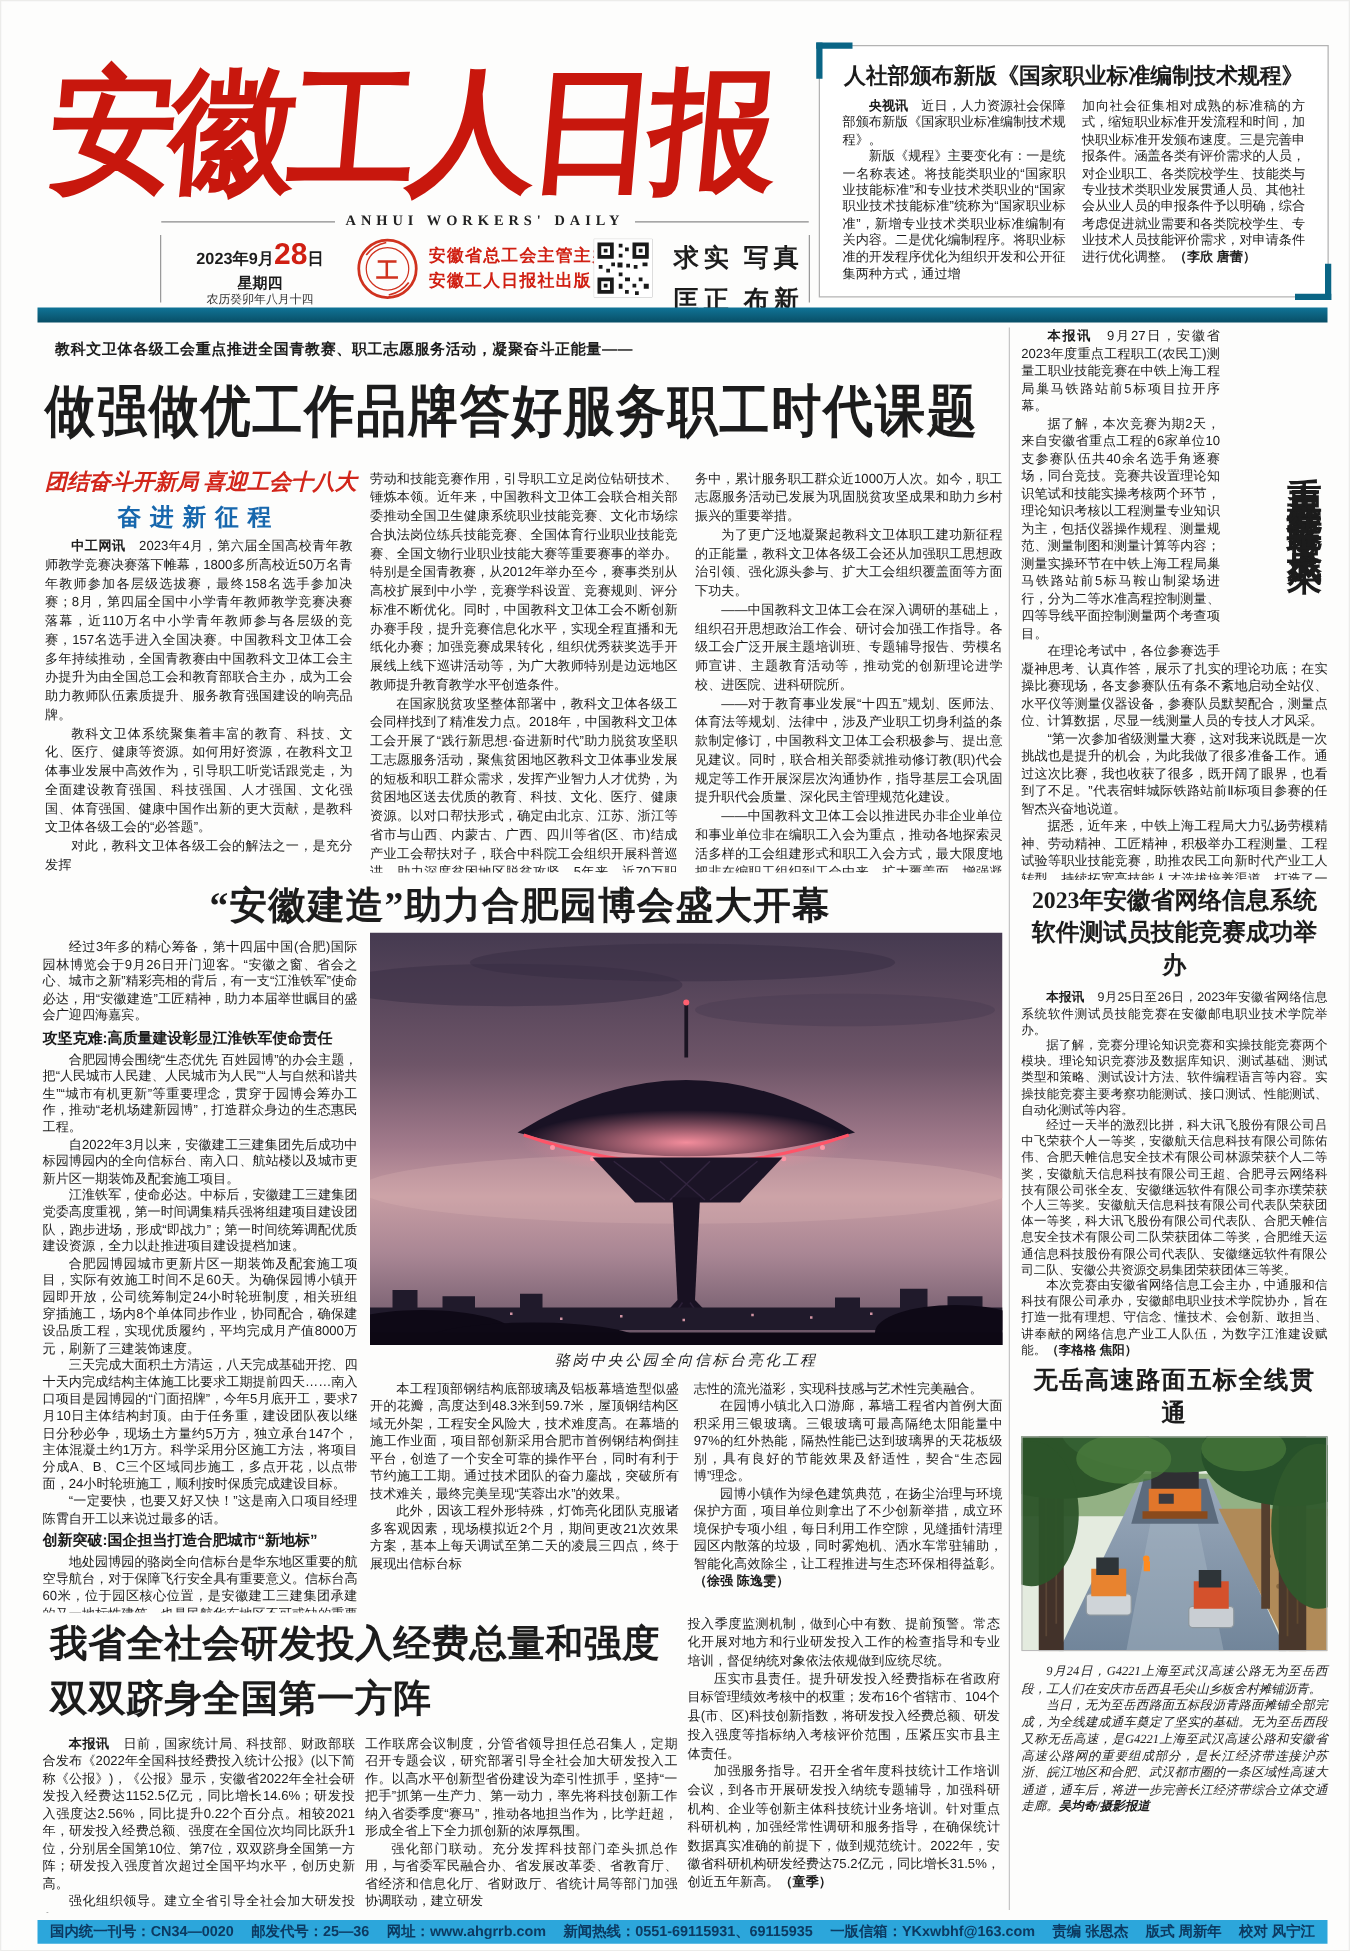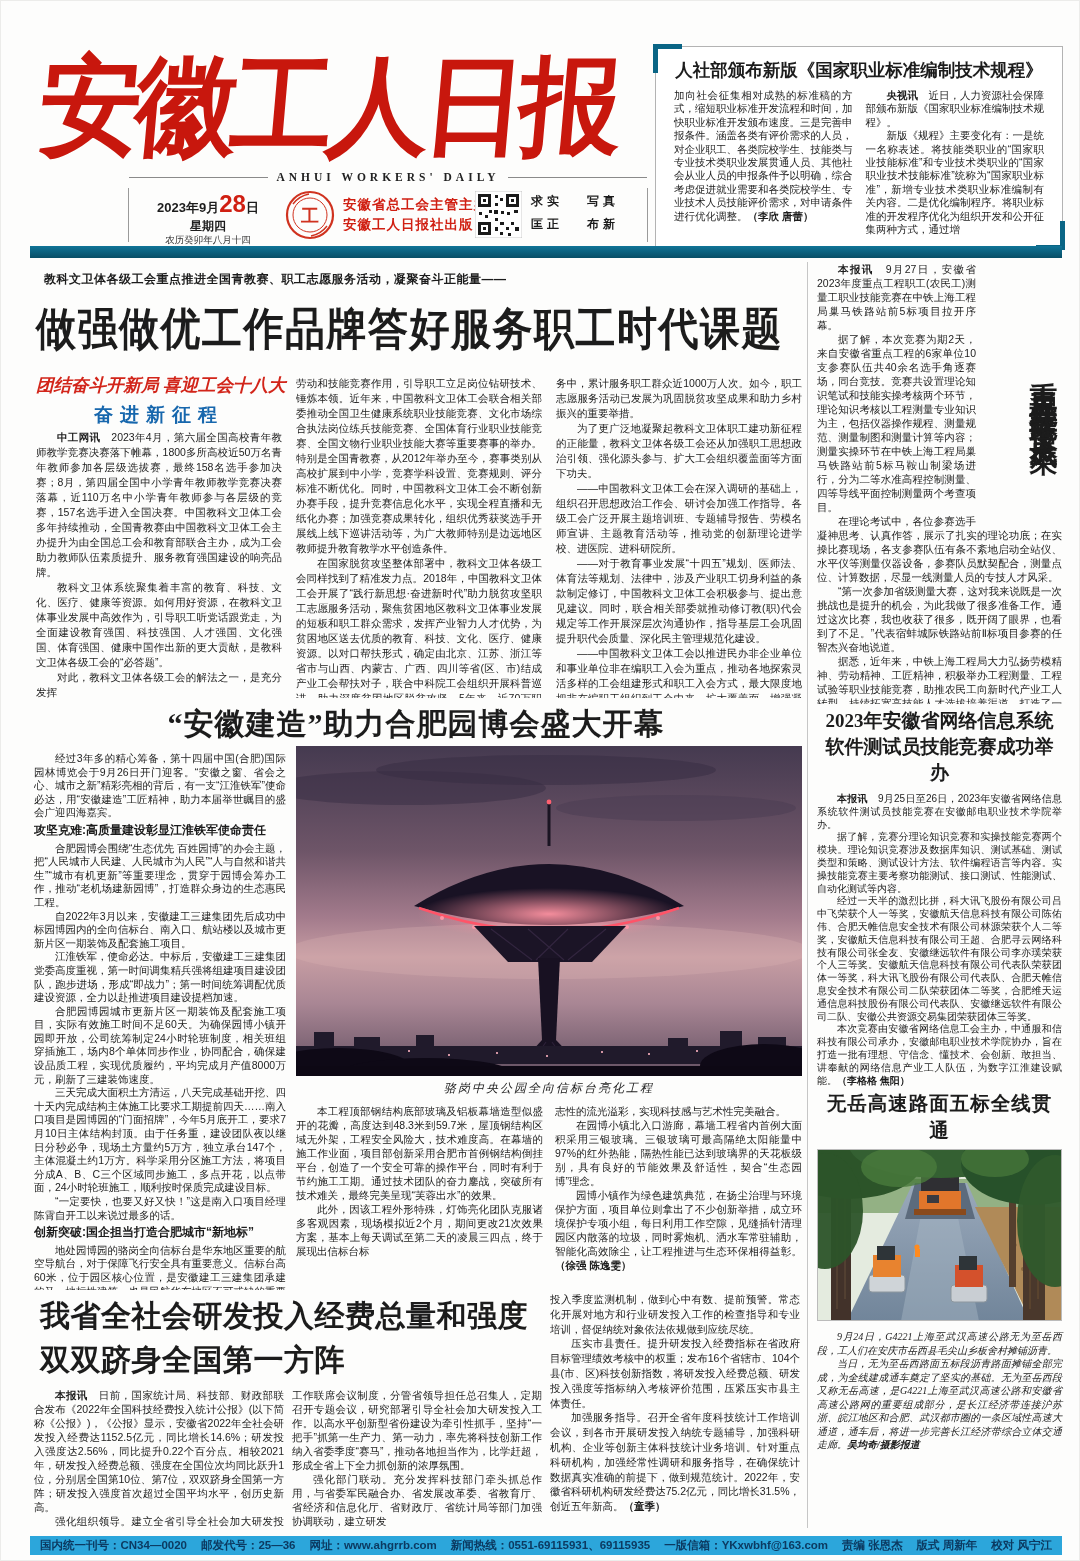--- a/index.html
+++ b/index.html
@@ -19,23 +19,23 @@
   .datebox .d1 .day{color:#d01f12;font-size:24px;font-weight:900;}
   .datebox .d2{font-size:12px;font-weight:bold;}
   .datebox .d3{font-size:9.5px;color:#333;}
   .datebox .d4{font-size:9.5px;color:#333;}
   .datebox .d4 b{font-size:10px;}
   .seal{position:absolute;left:156px;top:2px;}
   .pub{position:absolute;left:214px;top:7px;width:128px;text-align:center;}
   .pub div{color:#d01f12;font-weight:bold;font-size:13.5px;line-height:20px;letter-spacing:1px;white-space:nowrap;}
   .qr{position:absolute;left:346px;top:3px;}
   .motto{position:absolute;left:402px;top:5px;width:112px;display:grid;grid-template-columns:1fr 1fr;row-gap:6px;
-         font-family:"Liberation Serif",serif;font-weight:bold;font-size:12px;text-align:left;letter-spacing:4px;}
-  
-  .tr-box{left:655px;top:36px;width:406px;height:200px;border:1px solid #b3b3b3;background:#fff;margin-top:10px;}
+         font-family:"Liberation Serif",serif;font-weight:bold;font-size:20px;text-align:right;letter-spacing:4px;}
+  
+  .tr-box{left:655px;top:36px;width:406px;height:200px;border:1px solid #b3b3b3;background:#fff;}
   .tr-box::before{content:"";position:absolute;left:-3px;top:-3px;width:24px;height:24px;
                   border-left:5px solid #0a6585;border-top:5px solid #0a6585;}
   .tr-box::after{content:"";position:absolute;right:-3px;bottom:-3px;width:24px;height:24px;
                  border-right:5px solid #0a6585;border-bottom:5px solid #0a6585;}
   .tr-head{margin:11px 14px 7px;text-align:center;font-family:"Liberation Serif",serif;font-weight:900;font-size:17.5px;}
   .tr-cols{display:flex;gap:13px;padding:0 18px;}
   .tr-cols .c{width:50%;font-size:10.5px;line-height:13.4px;text-align:justify;}
   
   .band{left:30px;top:246px;width:1032px;height:12px;background:linear-gradient(#107497,#084e66);}
   
@@ -159,25 +159,25 @@
       <span>写真</span>
       <span>匡正</span>
       <span>布新</span>
     </div>
   </div>
 
   <div class="abs tr-box">
     <div class="tr-head">人社部颁布新版《国家职业标准编制技术规程》</div>
     <div class="tr-cols">
       <div class="c txt">
-          <p class="cont">加向社会征集相对成熟的标准稿的方式，缩短职业标准开发流程和时间，加快职业标准开发颁布速度。三是完善申报条件。涵盖各类有评价需求的人员，对企业职工、各类院校学生、技能类与专业技术类职业发展贯通人员、其他社会从业人员的申报条件予以明确，综合考虑促进就业需要和各类院校学生、专业技术人员技能评价需求，对申请条件进行优化调整。<b class="byl">（李欣 唐蕾）</b></p>
+          <p><b>央视讯　</b>近日，人力资源社会保障部颁布新版《国家职业标准编制技术规程》。</p>
+          <p>新版《规程》主要变化有：一是统一名称表述。将技能类职业的“国家职业技能标准”和专业技术类职业的“国家职业技术技能标准”统称为“国家职业标准”，新增专业技术类职业标准编制有关内容。二是优化编制程序。将职业标准的开发程序优化为组织开发和公开征集两种方式，通过增</p>
         </div>
       <div class="c txt">
-          <p><b>央视讯　</b>近日，人力资源社会保障部颁布新版《国家职业标准编制技术规程》。</p>
-          <p>新版《规程》主要变化有：一是统一名称表述。将技能类职业的“国家职业技能标准”和专业技术类职业的“国家职业技术技能标准”统称为“国家职业标准”，新增专业技术类职业标准编制有关内容。二是优化编制程序。将职业标准的开发程序优化为组织开发和公开征集两种方式，通过增</p>
+          <p class="cont">加向社会征集相对成熟的标准稿的方式，缩短职业标准开发流程和时间，加快职业标准开发颁布速度。三是完善申报条件。涵盖各类有评价需求的人员，对企业职工、各类院校学生、技能类与专业技术类职业发展贯通人员、其他社会从业人员的申报条件予以明确，综合考虑促进就业需要和各类院校学生、专业技术人员技能评价需求，对申请条件进行优化调整。<b class="byl">（李欣 唐蕾）</b></p>
         </div>
     </div>
   </div>
 
   <div class="abs band"></div>
 
   <div class="abs kicker">教科文卫体各级工会重点推进全国青教赛、职工志愿服务活动，凝聚奋斗正能量——</div>
   <div class="abs lead-head">做强做优工作品牌答好服务职工时代课题</div>
   <div class="abs lead-cols">
     <div class="col">

